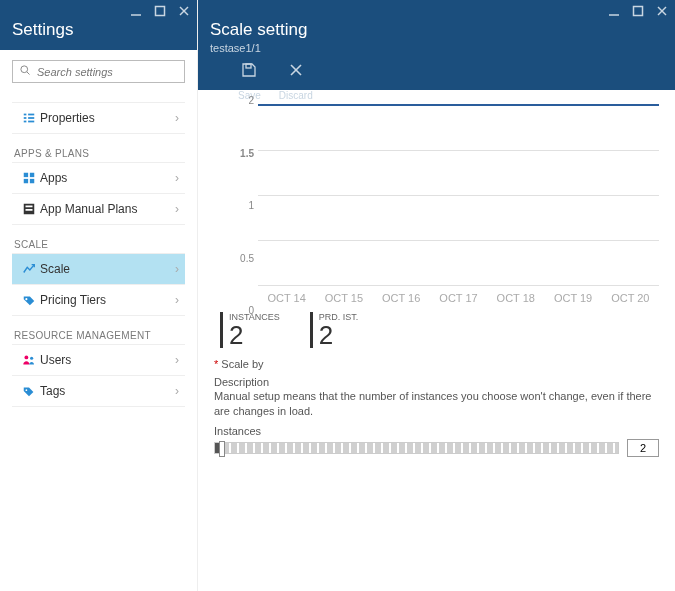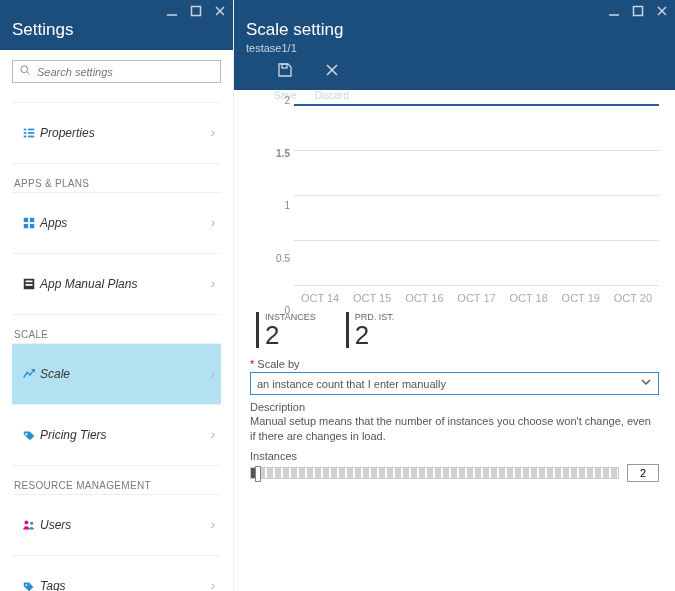--- a/index.html
+++ b/index.html
@@ -8,21 +8,21 @@
     background: #fff;
     color: #333;
     font-size: 12px;
     width: 675px;
     height: 591px;
     overflow: hidden;
   }
   .app { display: flex; height: 591px; }
   
   .pane { position: relative; height: 100%; }
-  .pane-left { width: 234px; border-right: 1px solid #eee; }
+  .pane-left { width: 198px; border-right: 1px solid #eee; }
   .pane-right { flex: 1; }
   .hdr {
     background: #1b4e7d;
     color: #fff;
     height: 90px;
     position: relative;
     padding: 0 12px;
   }
   .hdr-left { height: 50px; }
   .winctrls {
@@ -63,27 +63,26 @@
   .searchwrap input {
     border: none; outline: none; width: 100%;
     font-size: 11px; font-style: italic; color: #666;
   }
   .sectlabel {
     font-size: 10px; color: #7a7a7a; letter-spacing: 0.3px;
     margin: 14px 0 4px 2px;
   }
   .navitem {
     display: flex; align-items: center;
-    padding: 23px 6px;
+    padding: 8px 6px;
     border-top: 1px solid #eee;
     border-bottom: 1px solid #eee;
     margin-top: -1px;
     cursor: pointer;
     position: relative;
-    font-style: italic;
   }
   .navitem .chev {
     margin-left: auto; color: #aaa;
   }
   .navitem.selected { background: #b3e1f2; }
   .nicon { width: 22px; display:flex; justify-content:center; }
   .nicon svg { width: 14px; height: 14px; }
   
   .rbody { padding: 6px 16px 10px 16px; }
   .chart { position: relative; height: 210px; margin-top: 4px; }
@@ -334,26 +333,20 @@
           <div class="statval">2</div>
         </div>
         <div class="stat">
           <div class="statlabel">PRD. IST.</div>
           <div class="statval">2</div>
         </div>
       </div>
 
       <div class="field">
         <div class="fieldlabel"><span class="req">*</span> <span>Scale by</span></div>
-        <div class="selectwrap">
-          <span class="seltext">an instance count that I enter manually</span>
-          <span class="dd"><svg width="12" height="12" viewBox="0 0 12 12">
-                <polyline points="2,4 6,8 10,4" fill="none" stroke="#555" stroke-width="1.5"></polyline>
-              </svg></span>
-        </div>
       </div>
 
       <div class="desclabel">Description</div>
       <div class="desc">Manual setup means that the number of instances you choose won't change, even if there are changes in load.</div>
 
       <div class="instlabel">Instances</div>
       <div class="sliderrow">
         <div class="slider">
           <div class="fill"></div>
           <div class="thumb"></div>

